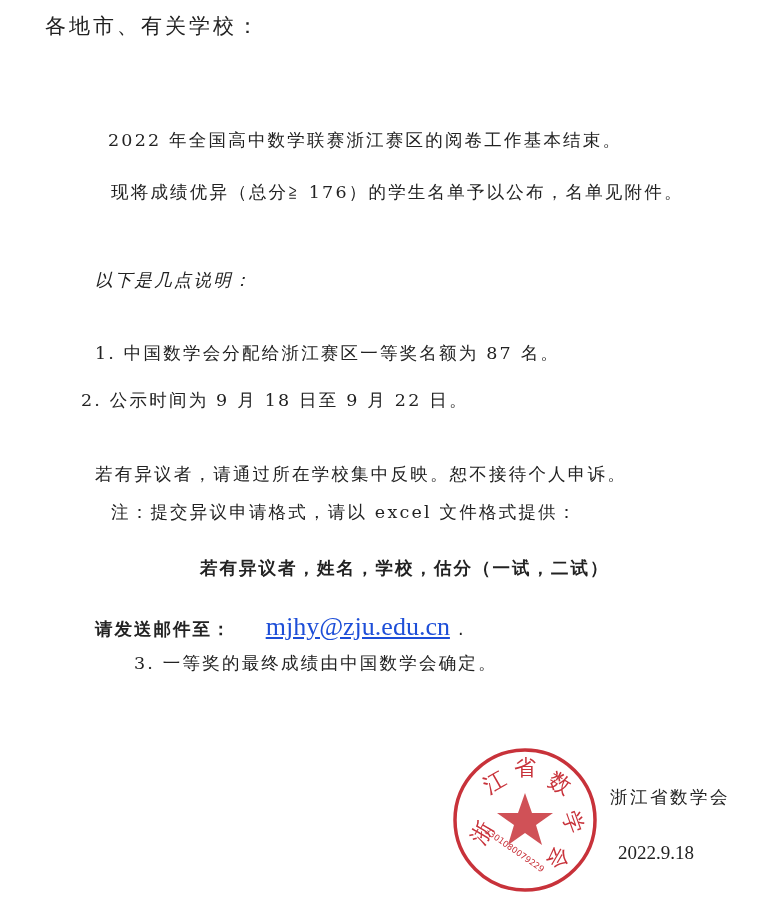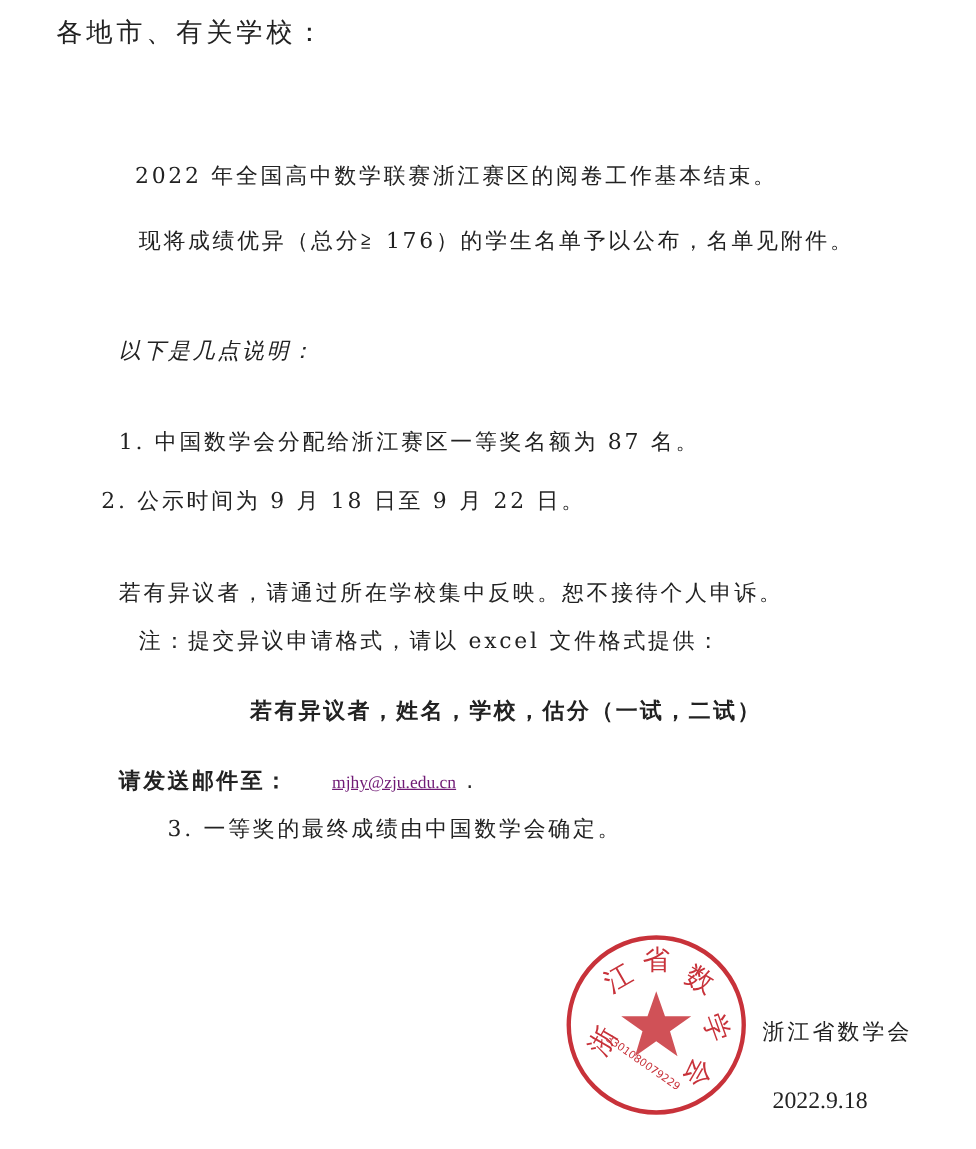--- a/index.html
+++ b/index.html
@@ -1,23 +1,23 @@
 <!DOCTYPE html>
 <html><head>
 <meta charset="utf-8">
 <style>
   html, body { margin:0; padding:0; background:#fff; }
   body { width:781px; height:919px; position:relative; overflow:hidden;
          font-family:"DejaVu Serif","Liberation Serif",serif; color:#222; }
   .line { position:absolute; white-space:nowrap; font-size:17.5px; letter-spacing:2.2px; }
   .salutation { left:45px; top:12px; font-size:21px; letter-spacing:3px;text-align:center; }
   .bold { font-weight:bold; font-family:"DejaVu Sans","Liberation Sans",sans-serif; letter-spacing:2px; }
-  .email { color:#701a75; text-decoration:underline; letter-spacing:0; font-family:"Liberation Serif",serif; font-size:14px; font-weight:normal; }
+  .email { color:#1d4ed8; text-decoration:underline; letter-spacing:0; font-family:"Liberation Serif",serif; font-size:26px; font-weight:normal; }
   .stamp { position:absolute; left:450px; top:745px; width:150px; height:150px; }
-  .sig { position:absolute; font-size:17.5px; letter-spacing:2.5px;margin-top:28px; }
+  .sig { position:absolute; font-size:17.5px; letter-spacing:2.5px; }
 </style>
 </head>
 <body>
 
 <div>
   <div class="line salutation">各地市、有关学校：</div>
 
   <div class="line" style="left:108px;top:128px;">2022 年全国高中数学联赛浙江赛区的阅卷工作基本结束。</div>
   <div class="line" style="left:111px;top:180px;">现将成绩优异（总分≧ 176）的学生名单予以公布，名单见附件。</div>
 

